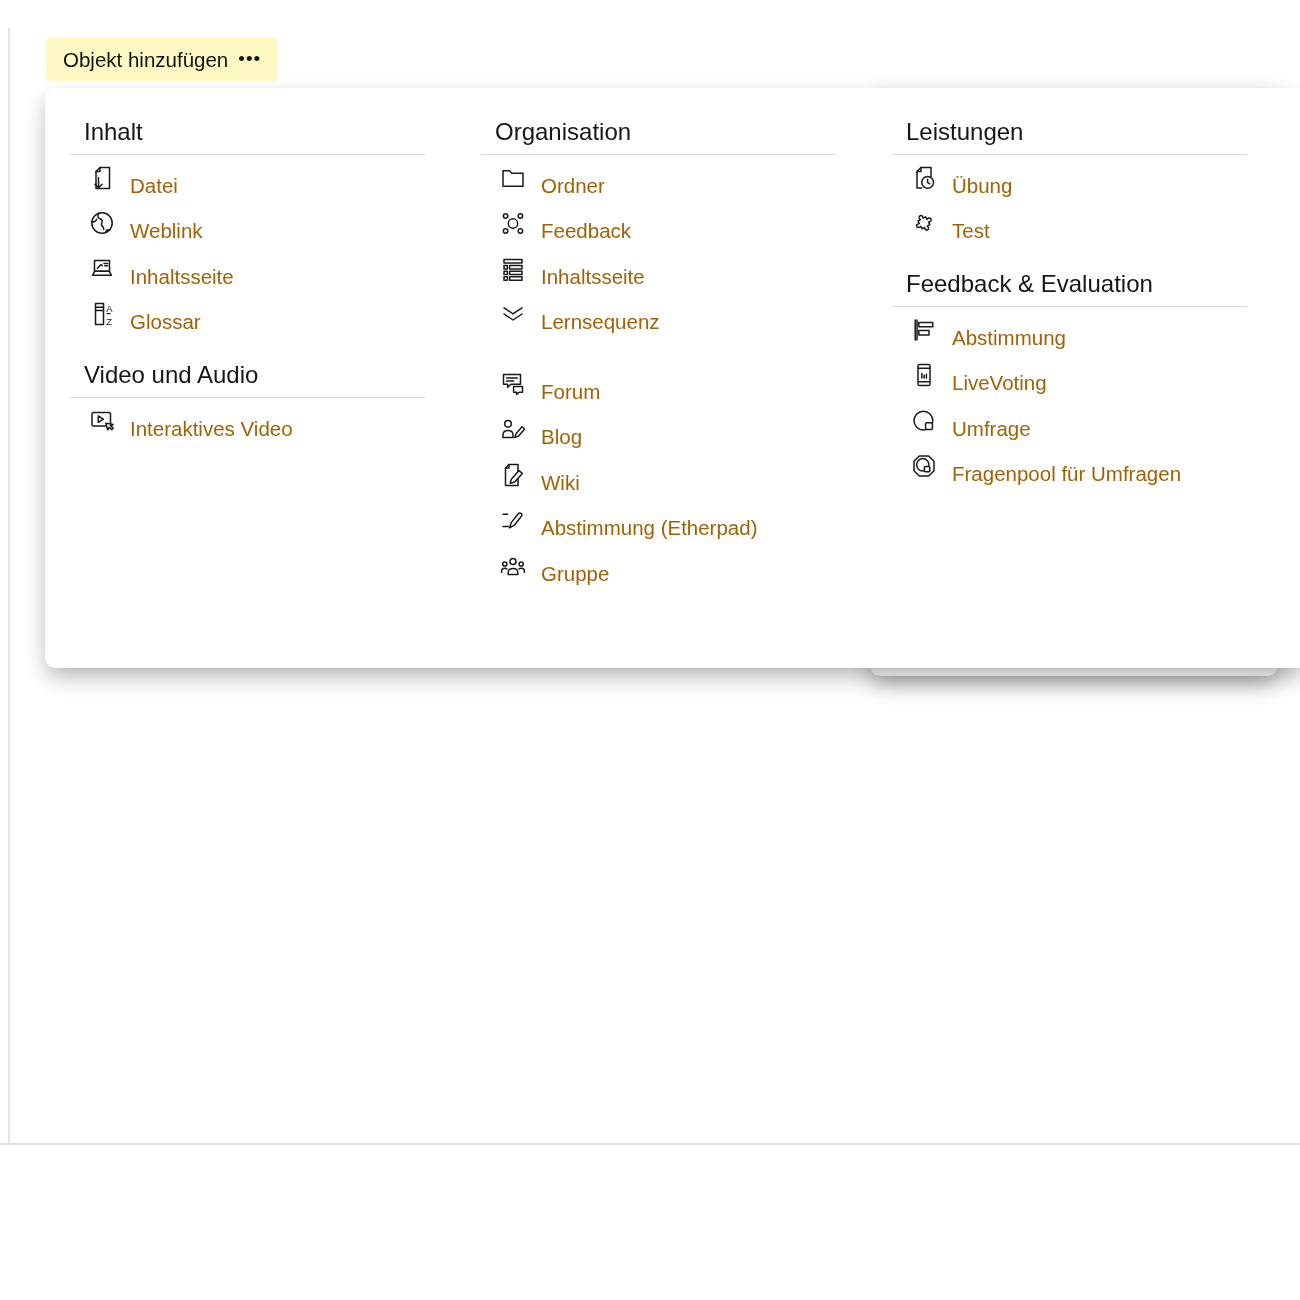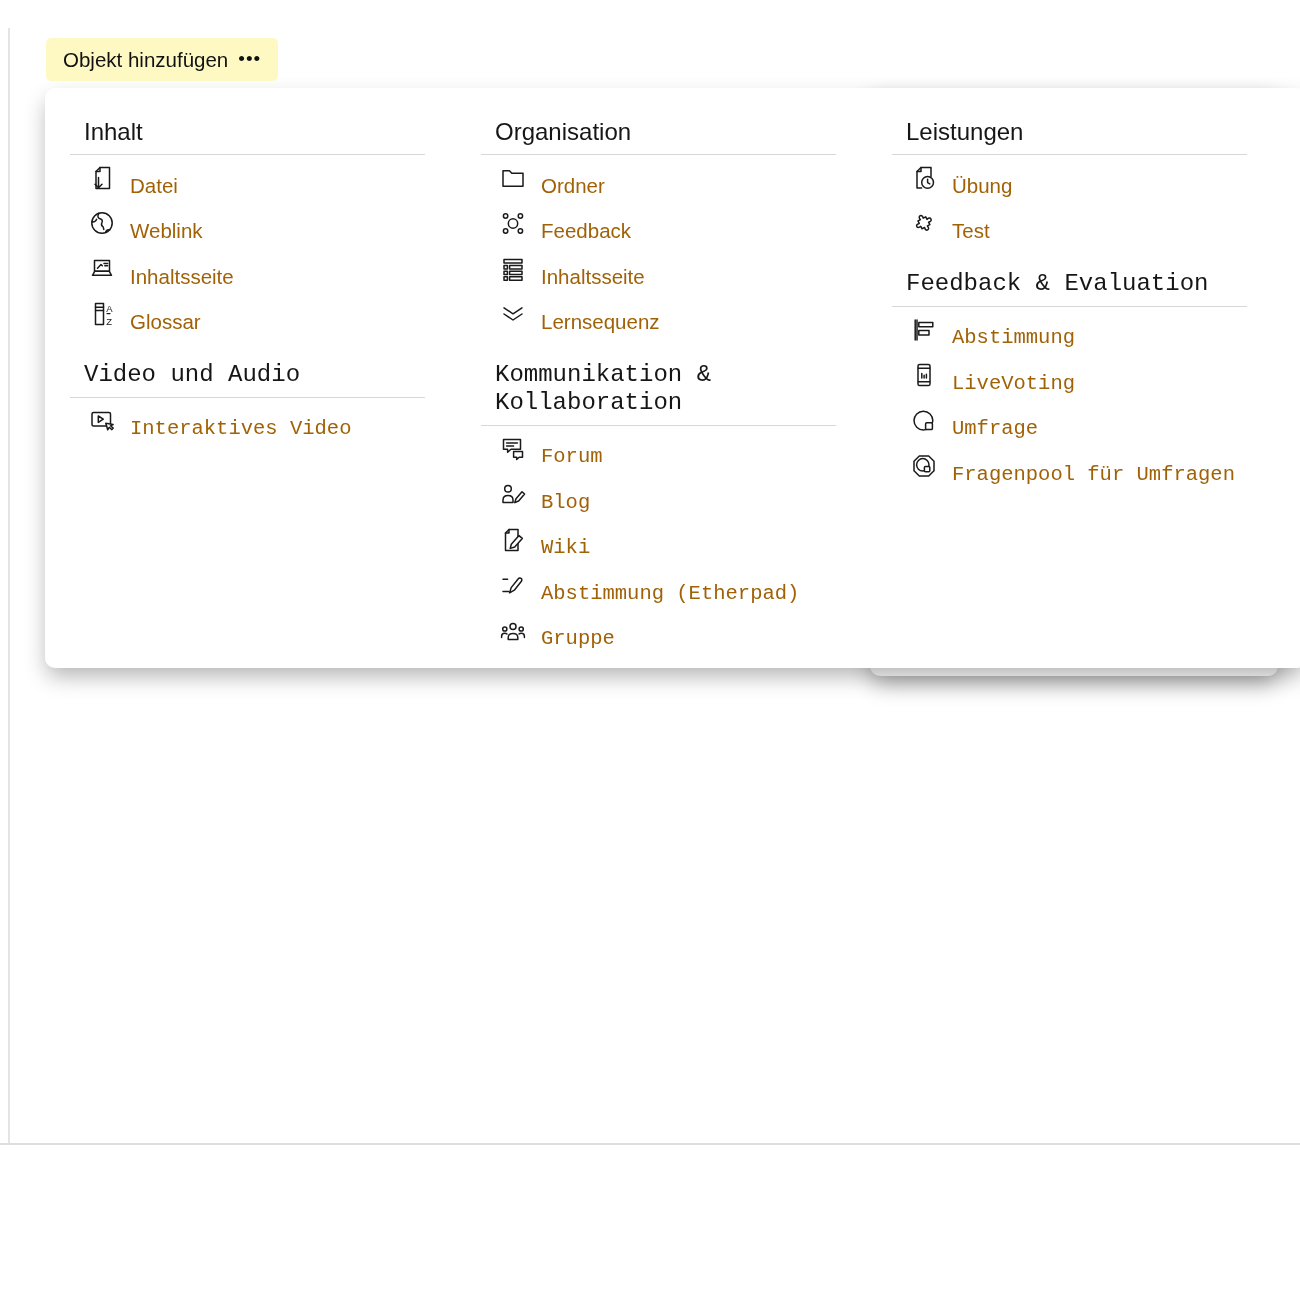--- a/index.html
+++ b/index.html
@@ -33,21 +33,21 @@
   }
   .panel{
     position:absolute;left:45px;top:88px;width:1262px;height:580px;z-index:5;
     background:#fff;border-radius:10px;box-shadow:0 10px 22px -2px rgba(0,0,0,.30);
   }
   .menu-grid{
     display:grid;grid-template-columns:repeat(3,355px);column-gap:56px;
     padding:30px 0 0 25px;
   }
   .section{margin:0;}
-  .section + .section{margin-top:24px;font-family:Liberation Mono, monospace;}
+  .section + .section{margin-top:24px;}
   .section-title{
     margin:0;font-weight:400;font-size:24px;line-height:28px;
     padding:0 0 8px 14px;border-bottom:1px solid #d8d8d8;color:#161616;
   }
   .item{
     height:45.5px;display:flex;align-items:center;gap:14px;
     padding-left:18px;cursor:pointer;
   }
   .item-label{font-size:20.5px;color:#a16207;white-space:nowrap;margin-top:16px;}
   .icon{width:28px;height:28px;flex:0 0 28px;display:inline-flex;}
@@ -180,21 +180,20 @@
             <span class="icon">
               <svg viewBox="0 0 28 28" stroke-width="1.8">
                 <path d="M5 7.8 L14 13.8 L23 7.8"></path>
                 <path d="M5 14 L14 20 L23 14"></path>
               </svg>
             </span>
             <span class="item-label">Lernsequenz</span>
           </div>
         </div>
         <div class="section">
-          <h3 class="section-title">Kommunikation &amp; Kollabo­ration</h3>
           <div class="item">
             <span class="icon">
               <svg viewBox="0 0 28 28">
                 <path d="M4.5 4.5 H21.5 V14.3 H12 L8.6 17.2 V14.3 H4.5 Z"></path>
                 <path d="M7.6 8 H18.4 M7.6 11 H14.6"></path>
                 <path d="M14.6 16.4 H23.5 V22.3 H20.2 L17.7 24.4 V22.3 H14.6 Z" fill="#fff"></path>
               </svg>
             </span>
             <span class="item-label">Forum</span>
           </div>

